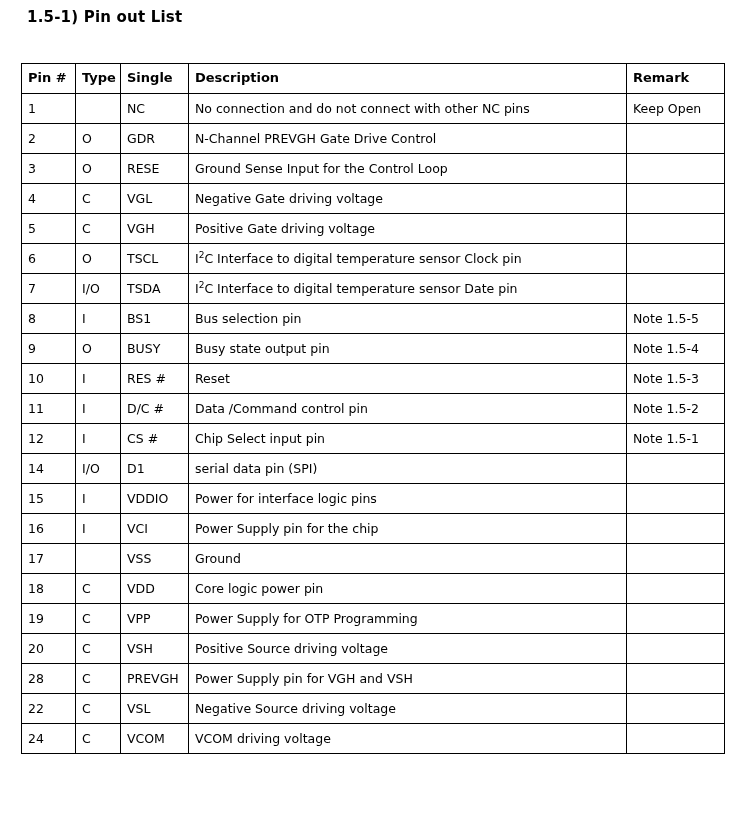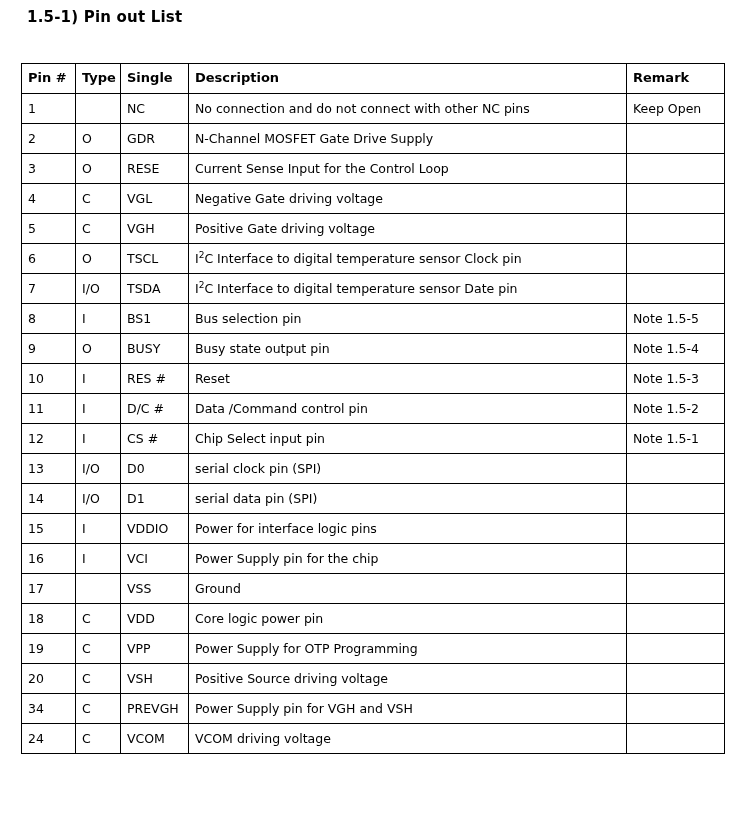--- a/index.html
+++ b/index.html
@@ -101,28 +101,28 @@
             <td class="col-pin">1</td>
             <td class="col-type"></td>
             <td class="col-single">NC</td>
             <td class="col-desc desc-cell"><span>No connection and do not connect with other NC pins</span></td>
             <td class="col-remark remark-cell">Keep Open</td>
           </tr>
           <tr>
             <td class="col-pin">2</td>
             <td class="col-type">O</td>
             <td class="col-single">GDR</td>
-            <td class="col-desc desc-cell"><span>N-Channel MOSFET Gate Drive Supply</span></td>
+            <td class="col-desc desc-cell"><span>N-Channel PREVGH Gate Drive Control</span></td>
             <td class="col-remark remark-cell"></td>
           </tr>
           <tr>
             <td class="col-pin">3</td>
             <td class="col-type">O</td>
             <td class="col-single">RESE</td>
-            <td class="col-desc desc-cell"><span>Current Sense Input for the Control Loop</span></td>
+            <td class="col-desc desc-cell"><span>Ground Sense Input for the Control Loop</span></td>
             <td class="col-remark remark-cell"></td>
           </tr>
           <tr>
             <td class="col-pin">4</td>
             <td class="col-type">C</td>
             <td class="col-single">VGL</td>
             <td class="col-desc desc-cell"><span>Negative Gate driving voltage</span></td>
             <td class="col-remark remark-cell"></td>
           </tr>
           <tr>
@@ -175,27 +175,20 @@
             <td class="col-remark remark-cell">Note 1.5-2</td>
           </tr>
           <tr>
             <td class="col-pin">12</td>
             <td class="col-type">I</td>
             <td class="col-single">CS #</td>
             <td class="col-desc desc-cell"><span>Chip Select input pin</span></td>
             <td class="col-remark remark-cell">Note 1.5-1</td>
           </tr>
           <tr>
-            <td class="col-pin">13</td>
-            <td class="col-type">I/O</td>
-            <td class="col-single">D0</td>
-            <td class="col-desc desc-cell"><span>serial clock pin (SPI)</span></td>
-            <td class="col-remark remark-cell"></td>
-          </tr>
-          <tr>
             <td class="col-pin">14</td>
             <td class="col-type">I/O</td>
             <td class="col-single">D1</td>
             <td class="col-desc desc-cell"><span>serial data pin (SPI)</span></td>
             <td class="col-remark remark-cell"></td>
           </tr>
           <tr>
             <td class="col-pin">15</td>
             <td class="col-type">I</td>
             <td class="col-single">VDDIO</td>
@@ -231,24 +224,31 @@
             <td class="col-remark remark-cell"></td>
           </tr>
           <tr>
             <td class="col-pin">20</td>
             <td class="col-type">C</td>
             <td class="col-single">VSH</td>
             <td class="col-desc desc-cell"><span>Positive Source driving voltage</span></td>
             <td class="col-remark remark-cell"></td>
           </tr>
           <tr>
-            <td class="col-pin">34</td>
+            <td class="col-pin">28</td>
             <td class="col-type">C</td>
             <td class="col-single">PREVGH</td>
             <td class="col-desc desc-cell"><span>Power Supply pin for VGH and VSH</span></td>
+            <td class="col-remark remark-cell"></td>
+          </tr>
+          <tr>
+            <td class="col-pin">22</td>
+            <td class="col-type">C</td>
+            <td class="col-single">VSL</td>
+            <td class="col-desc desc-cell"><span>Negative Source driving voltage</span></td>
             <td class="col-remark remark-cell"></td>
           </tr>
           <tr>
             <td class="col-pin">24</td>
             <td class="col-type">C</td>
             <td class="col-single">VCOM</td>
             <td class="col-desc desc-cell"><span>VCOM driving voltage</span></td>
             <td class="col-remark remark-cell"></td>
           </tr>
         </tbody>

